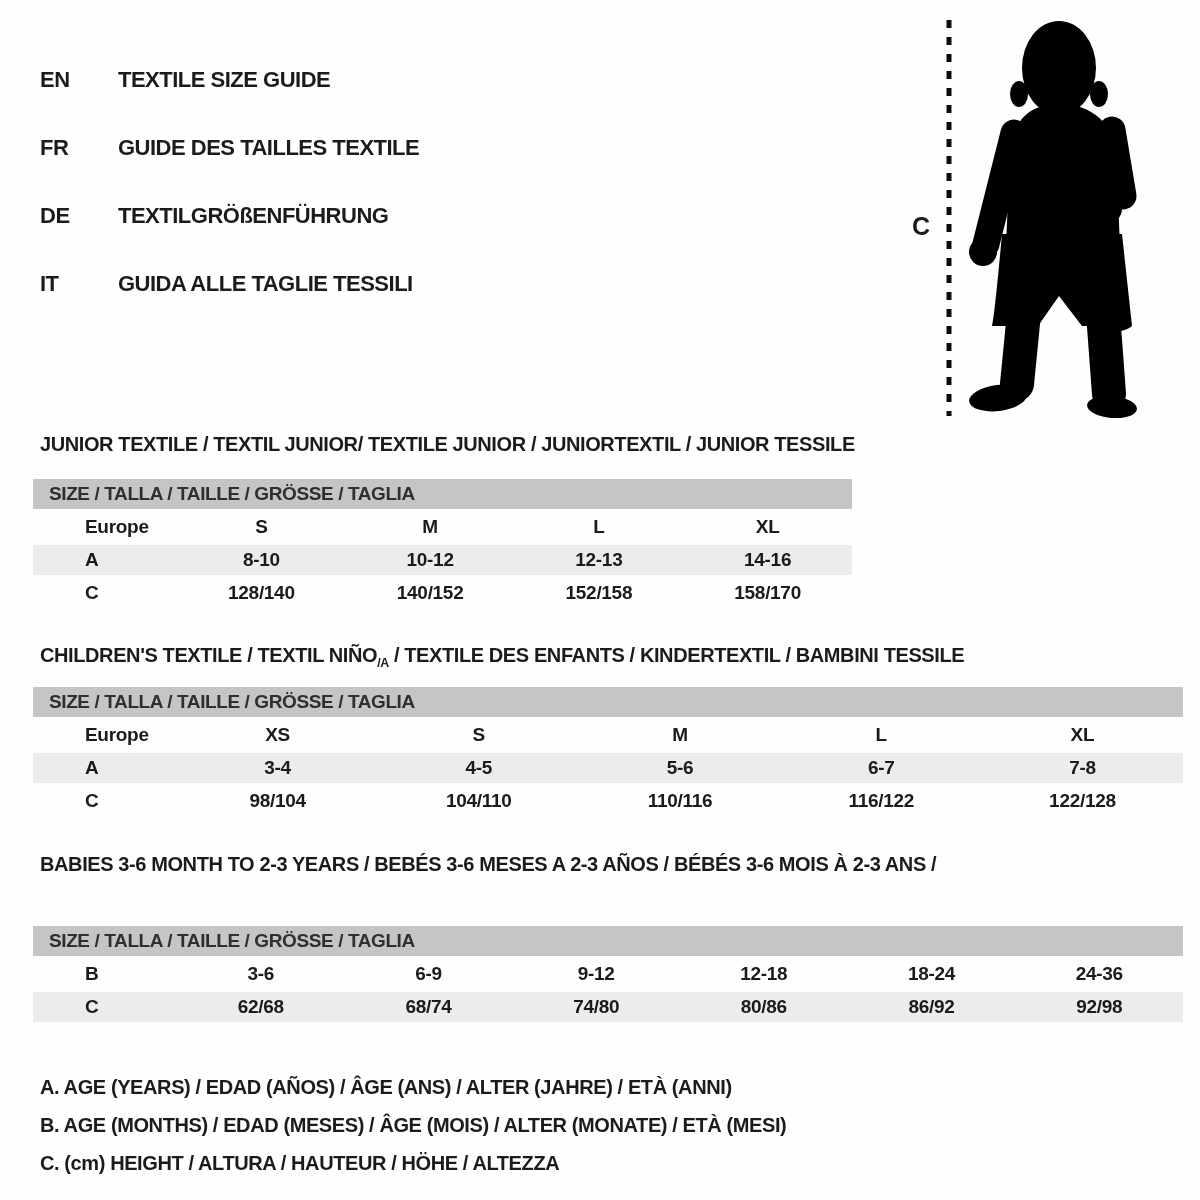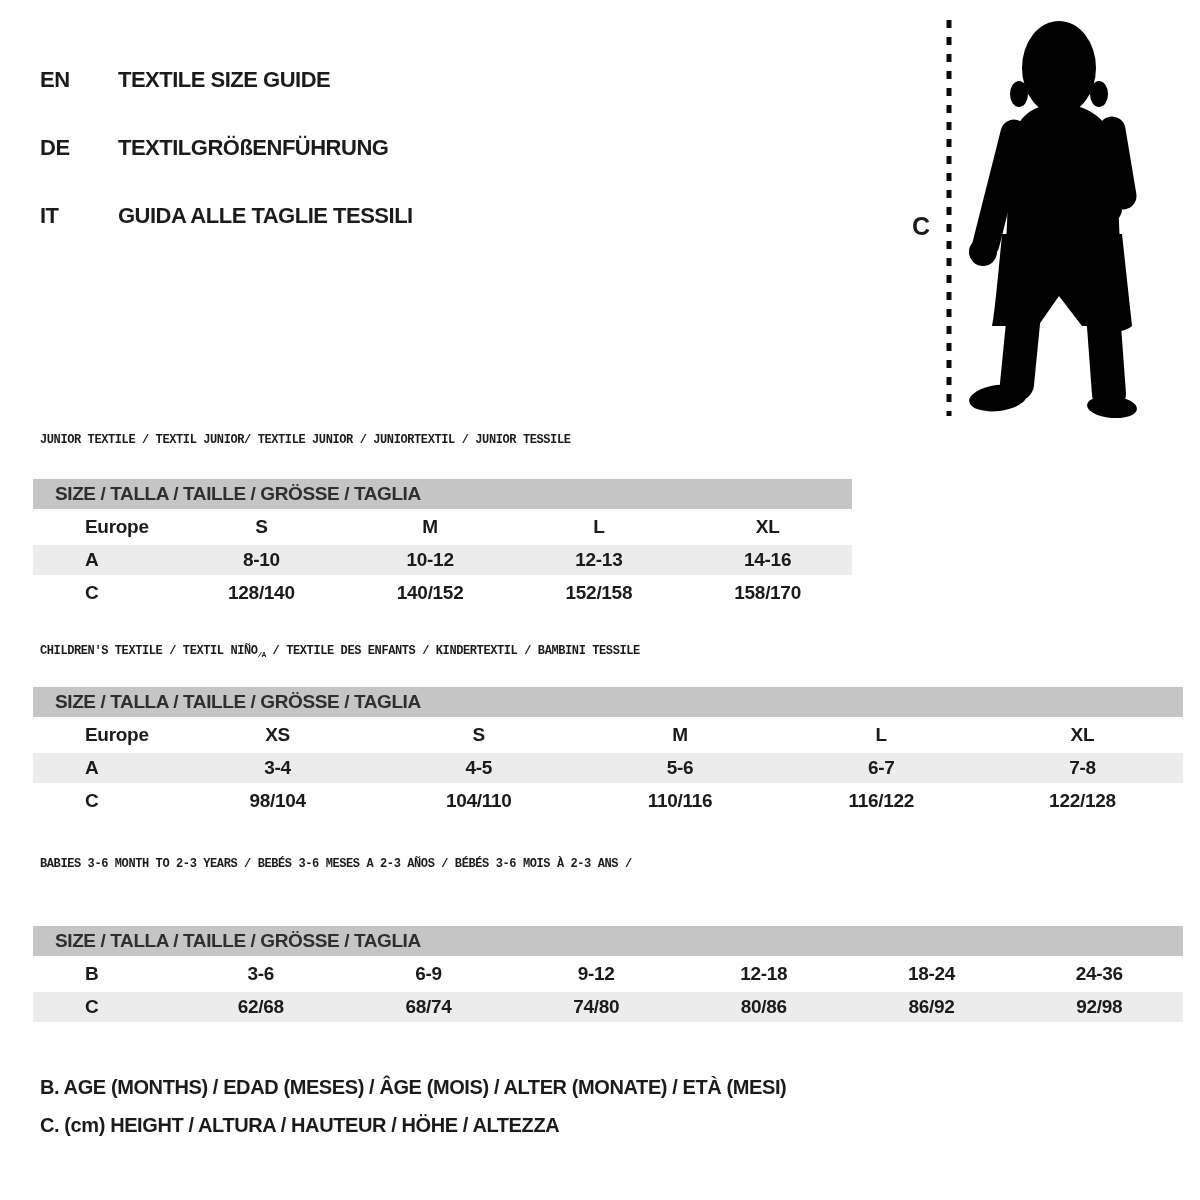--- a/index.html
+++ b/index.html
@@ -18,34 +18,34 @@
   .lang-code, .lang-title { font-size: 22px; font-weight: 700; letter-spacing: -0.5px; white-space: nowrap; }
   .lang-code { width: 78px; }
 
   
   .figure { position: absolute; left: 900px; top: 10px; width: 300px; height: 415px; }
   .c-label { position: absolute; left: 12px; top: 202px; font-size: 25px; font-weight: 700; }
   .dash-line { position: absolute; left: 46px; top: 8px; }
   .baby-svg { position: absolute; left: 62px; top: 8px; }
 
   
-  .section-heading { position: absolute; font-size: 12px; font-weight: 700; letter-spacing: -0.4px; white-space: nowrap; font-family: Liberation Mono, monospace; }
+  .section-heading { position: absolute; font-size: 20px; font-weight: 700; letter-spacing: -0.4px; white-space: nowrap; }
   #junior-heading { left: 40px; top: 433px; }
   #children-heading { left: 40px; top: 644px; }
   #babies-heading { left: 40px; top: 846px; line-height: 36px; }
   .sub-a { font-size: 0.62em; vertical-align: sub; font-weight: 700; }
 
   
   .size-table { position: absolute; left: 33px; }
   #junior-table { top: 479px; width: 819px; }
   #children-table { top: 687px; width: 1150px; }
   #babies-table { top: 926px; width: 1150px; }
   .size-header {
     height: 30px; background: #c5c5c5; margin-bottom: 3px;
-    display: flex; align-items: center; padding-left: 22px;
+    display: flex; align-items: center; padding-left: 16px;
     font-size: 19px; font-weight: 700; letter-spacing: -0.4px; color: #2f2f2f;
     white-space: nowrap;
   }
   .t-row {
     height: 30px; display: flex; align-items: center; margin-bottom: 3px;
     font-size: 19px; font-weight: 700; letter-spacing: -0.3px;
   }
   .t-row.shaded { background: #ececec; }
   .t-label { width: 100px; padding-left: 8px; margin-left: 44px; }
   .t-cell { flex: 1; text-align: center; }
@@ -58,20 +58,24 @@
 <body>
 
 <div class="page">
 
   <div class="lang-list">
     <div class="lang-row">
       <span class="lang-code">EN</span>
       <span class="lang-title">TEXTILE SIZE GUIDE</span>
     </div>
     <div class="lang-row">
+      <span class="lang-code">FR</span>
+      <span class="lang-title">GUIDE DES TAILLES TEXTILE</span>
+    </div>
+    <div class="lang-row">
       <span class="lang-code">DE</span>
       <span class="lang-title">TEXTILGRÖßENFÜHRUNG</span>
     </div>
     <div class="lang-row">
       <span class="lang-code">IT</span>
       <span class="lang-title">GUIDA ALLE TAGLIE TESSILI</span>
     </div>
   </div>
 
   <div class="figure">
@@ -182,17 +186,18 @@
       <span class="t-cell">62/68</span>
       <span class="t-cell">68/74</span>
       <span class="t-cell">74/80</span>
       <span class="t-cell">80/86</span>
       <span class="t-cell">86/92</span>
       <span class="t-cell">92/98</span>
     </div>
   </div>
 
   <div class="legend">
+    <div class="legend-line">A. AGE (YEARS) / EDAD (AÑOS) / ÂGE (ANS) / ALTER (JAHRE) / ETÀ (ANNI)</div>
     <div class="legend-line">B. AGE (MONTHS) / EDAD (MESES) / ÂGE (MOIS) / ALTER (MONATE) / ETÀ (MESI)</div>
     <div class="legend-line">C. (cm) HEIGHT / ALTURA / HAUTEUR / HÖHE / ALTEZZA</div>
   </div>
 
 </div>
 
 </body></html>

